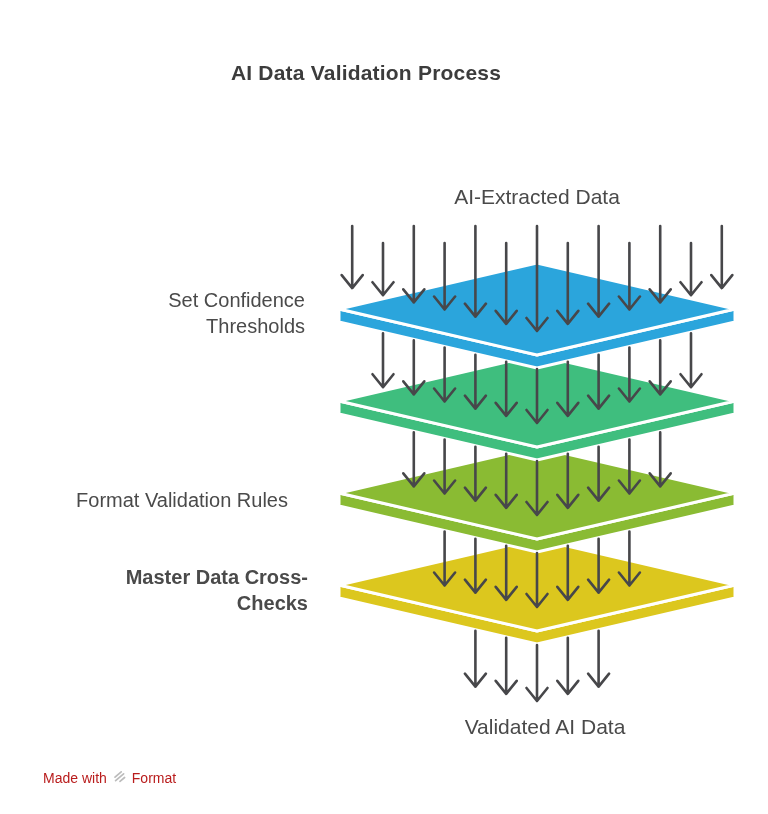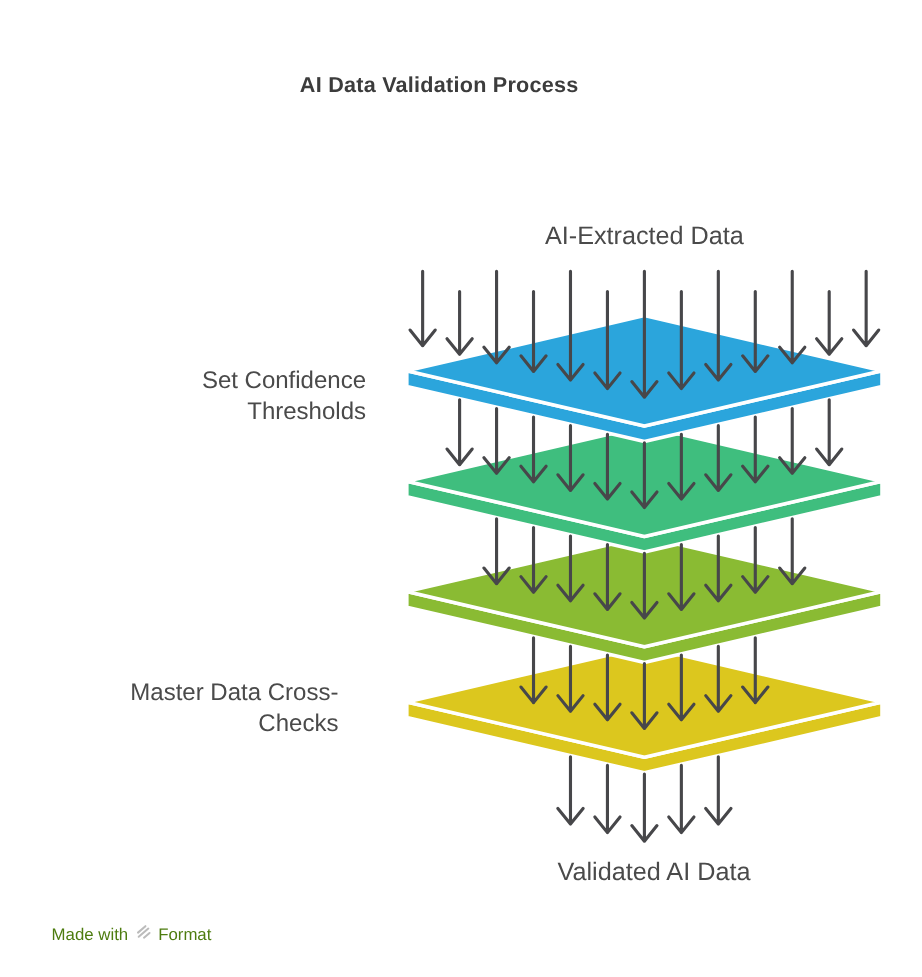--- a/index.html
+++ b/index.html
@@ -11,40 +11,40 @@
     position:relative;
     width:768px;height:814px;
     background:#ffffff;
     overflow:hidden;
   }
   #diagram-svg{position:absolute;left:0;top:0;}
   .txt{position:absolute;color:#4a4a4a;}
   .title{
     left:0;top:61px;width:732px;
     text-align:center;
-    font-size:18px;font-weight:bold;color:#3c3c3c;
+    font-size:21px;font-weight:bold;color:#3c3c3c;
     letter-spacing:.2px;
   }
   .io-label{
     font-size:21px;color:#4a4a4a;text-align:center;
   }
   .input-label{left:287px;top:185px;width:500px;}
   .output-label{left:295px;top:715px;width:500px;}
   .layer-label{
     font-size:20px;line-height:26px;color:#4a4a4a;
     text-align:right;white-space:pre-line;
   }
-  .ll-0{top:304px;right:463px;}
+  .ll-0{top:287px;right:463px;}
   .ll-1{top:380px;right:463px;}
   .ll-2{top:487px;right:480px;}
-  .ll-3{top:564px;right:486px;}
+  .ll-3{top:564px;right:460px;font-weight:bold;}
   .watermark{
     position:absolute;left:43px;top:769px;
     display:flex;align-items:center;gap:5px;
-    color:#4d7c0f;font-size:14px;
+    color:#b91c1c;font-size:14px;
   }
   .watermark .napkin-logo{display:inline-block;}
 </style>
 </head>
 <body>
 
 <div class="canvas">
 
   <svg id="diagram-svg" width="768" height="814" viewBox="0 0 768 814">
       <polygon points="339,585 339,598 537,644 735,598 735,585 537,631" fill="#DCC71E" stroke="#FFFFFF" stroke-width="3" stroke-linejoin="round"></polygon>
@@ -101,20 +101,21 @@
       <path d="M 567.8 637.8444444444444 L 567.8 693.8444444444444 M 557.3 680.8444444444444 L 567.8 693.8444444444444 L 578.3 680.8444444444444" stroke="#47474A" stroke-width="2.6" fill="none" stroke-linecap="round" stroke-linejoin="round"></path>
       <path d="M 598.6 630.6888888888889 L 598.6 686.6888888888889 M 588.1 673.6888888888889 L 598.6 686.6888888888889 L 609.1 673.6888888888889" stroke="#47474A" stroke-width="2.6" fill="none" stroke-linecap="round" stroke-linejoin="round"></path>
     </svg>
 
   <div class="txt title">AI Data Validation Process</div>
 
   <div class="txt io-label input-label">AI-Extracted Data</div>
 
   <div class="txt layer-label ll-0">Set Confidence
 Thresholds</div>
+  <div class="txt layer-label ll-2">Format Validation Rules</div>
   <div class="txt layer-label ll-3">Master Data Cross-
 Checks</div>
 
   <div class="txt io-label output-label">Validated AI Data</div>
 
   <div class="watermark">
     <span>Made with</span>
     <span class="napkin-logo">
       <svg width="15" height="15" viewBox="0 0 15 15">
         <g stroke="#bcbcbc" stroke-width="1.7" stroke-linecap="round" fill="none">

